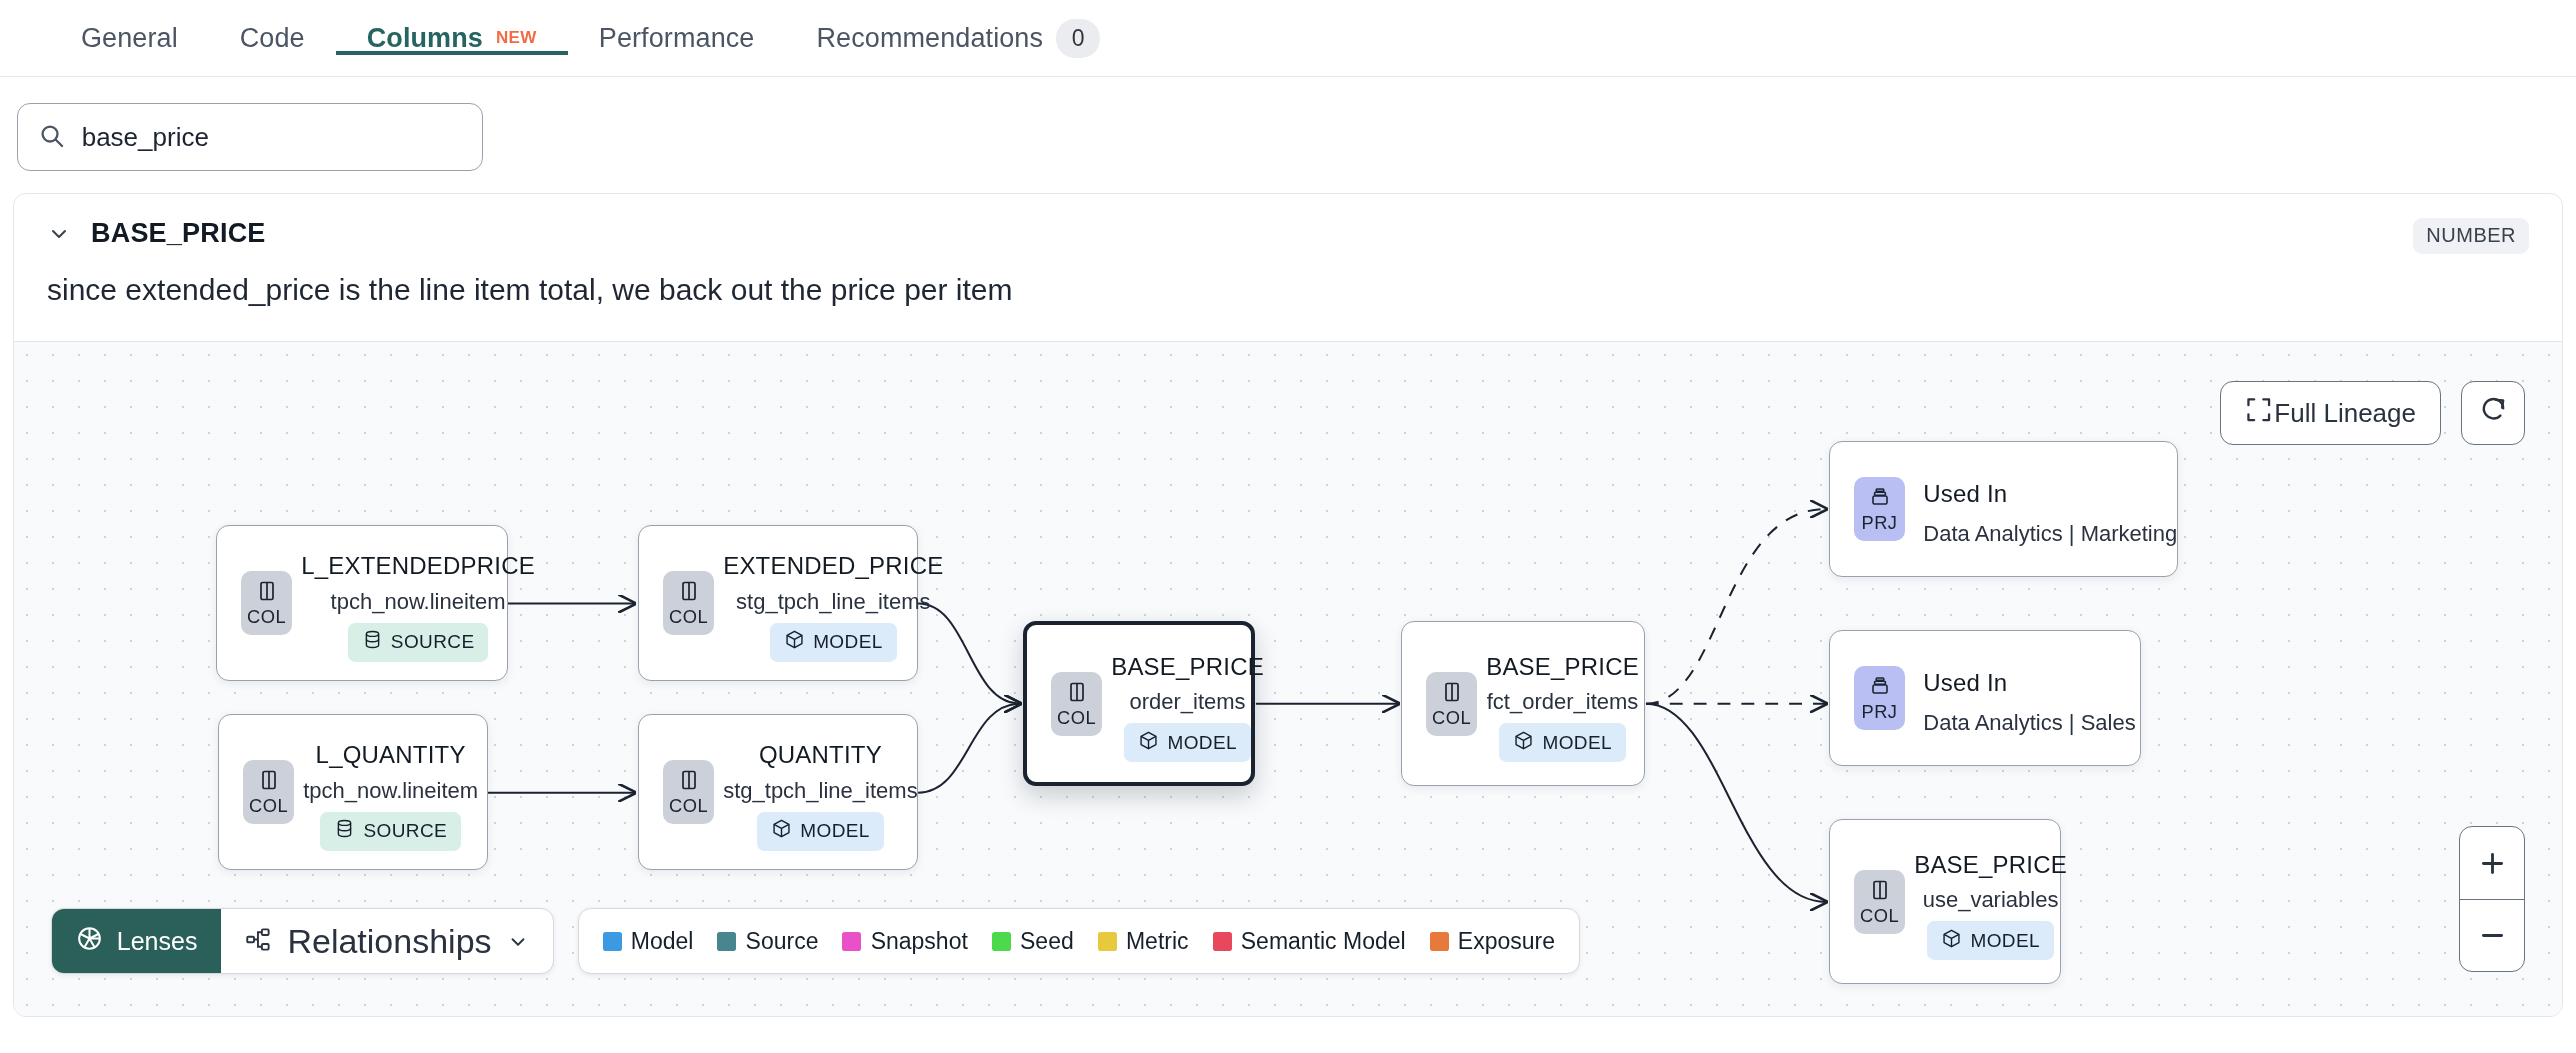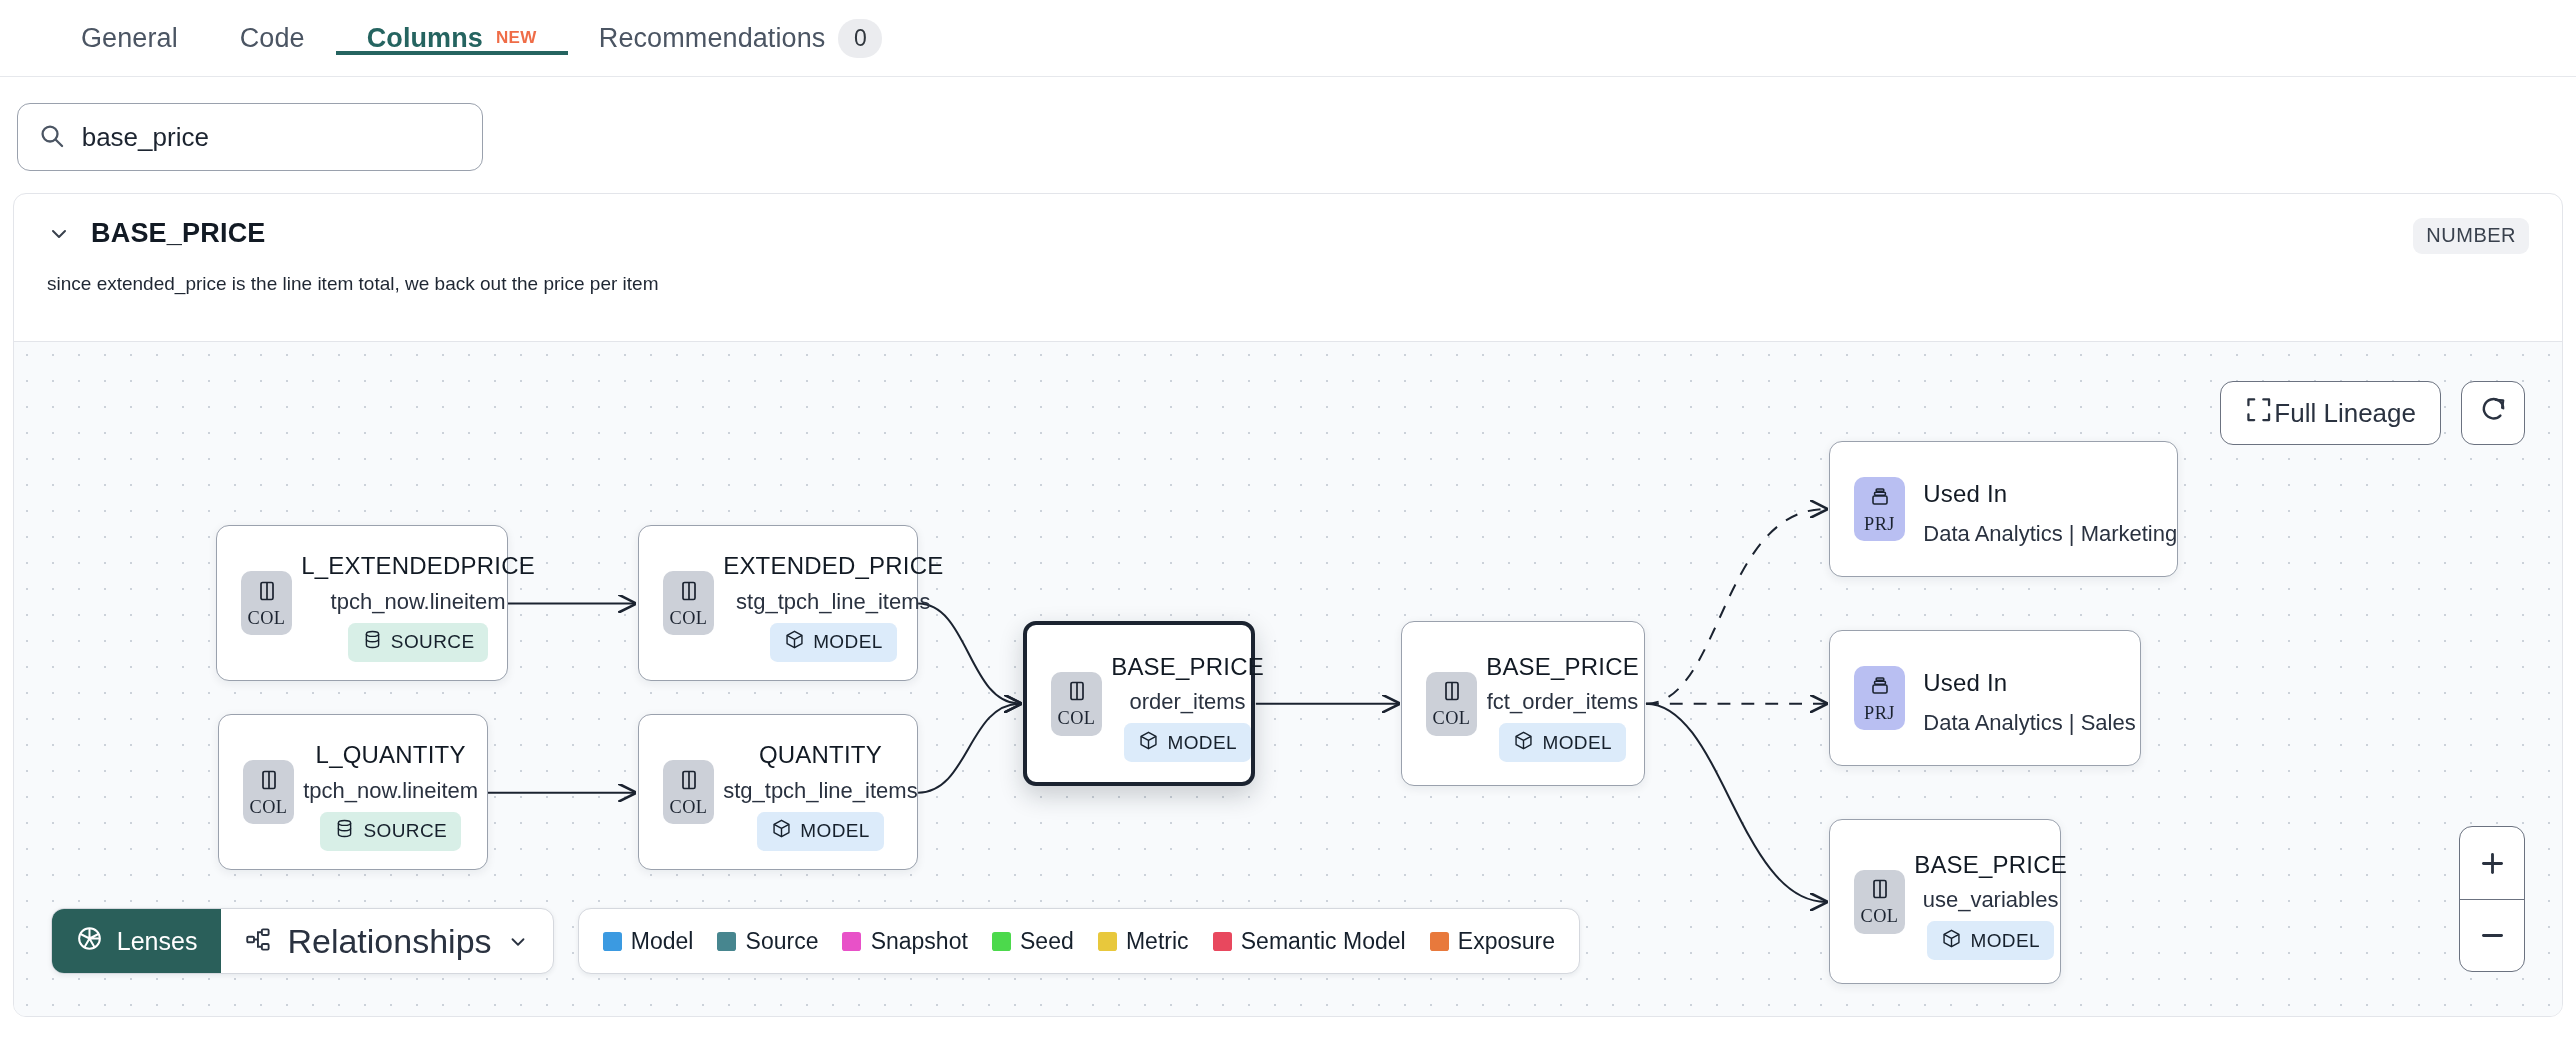--- a/index.html
+++ b/index.html
@@ -121,21 +121,21 @@
     top: 24px;
     background: #f0f1f4;
     color: #39414d;
     font-size: 20px;
     padding: 6.4px 13px;
     border-radius: 9px;
     letter-spacing: 0.5px;
   }
   .card-desc {
     padding: 24px 33px 22px 33px;
-    font-size: 19px;
+    font-size: 30px;
     color: #1f2733;
   }
 
   
   .canvas {
     position: absolute;
     left: 0; right: 0;
     top: 147px; bottom: 0;
     border-top: 1.8px solid #e3e5ea;
     background-color: #f8fafc;
@@ -165,21 +165,20 @@
     width: 51px;
     height: 64px;
     border-radius: 10px;
     background: #ccd0d8;
     display: flex;
     flex-direction: column;
     align-items: center;
     justify-content: center;
     gap: 1.8px;
     color: #1b2330;
-    font-family: Liberation Serif, serif;
   }
   .node-badge.prj { background: #b9bff2; }
   .node-badge .bl {
     font-size: 18.3px;
     letter-spacing: 0.5px;
     line-height: 1;
   }
   .node-body {
     flex: 1 1 auto;
     display: flex;
@@ -327,20 +326,23 @@
 <div class="tabbar" id="tabbar">
     <div class="tab">
       <span>General</span>
     </div>
     <div class="tab">
       <span>Code</span>
     </div>
     <div class="tab active">
       <span>Columns</span>
       <span class="tab-new">NEW</span>
+    </div>
+    <div class="tab">
+      <span>Performance</span>
     </div>
     <div class="tab">
       <span>Recommendations</span>
       <span class="tab-count">0</span>
     </div>
   </div>
 
 <div class="searchwrap">
   <div class="searchbox">
     <span>

